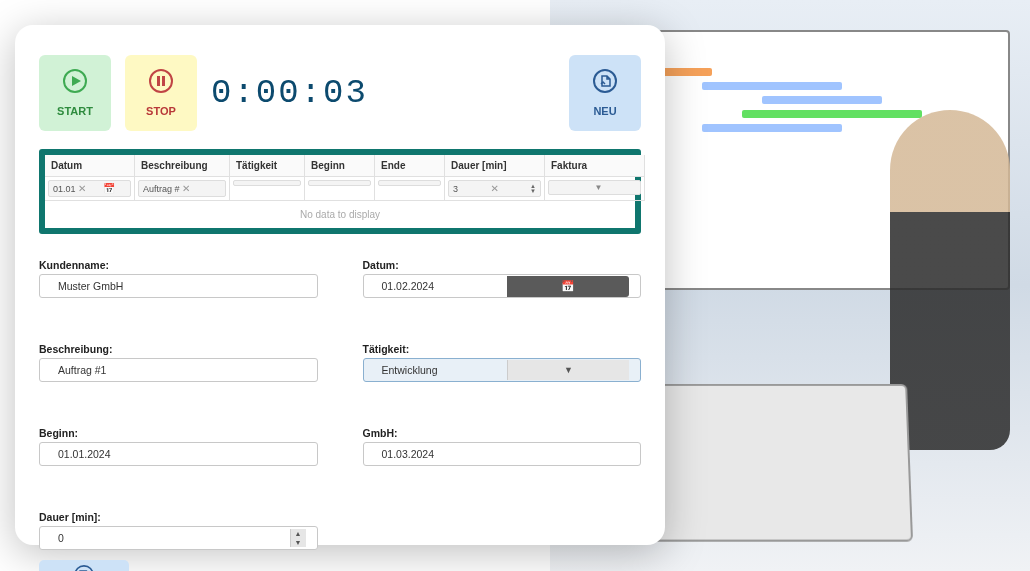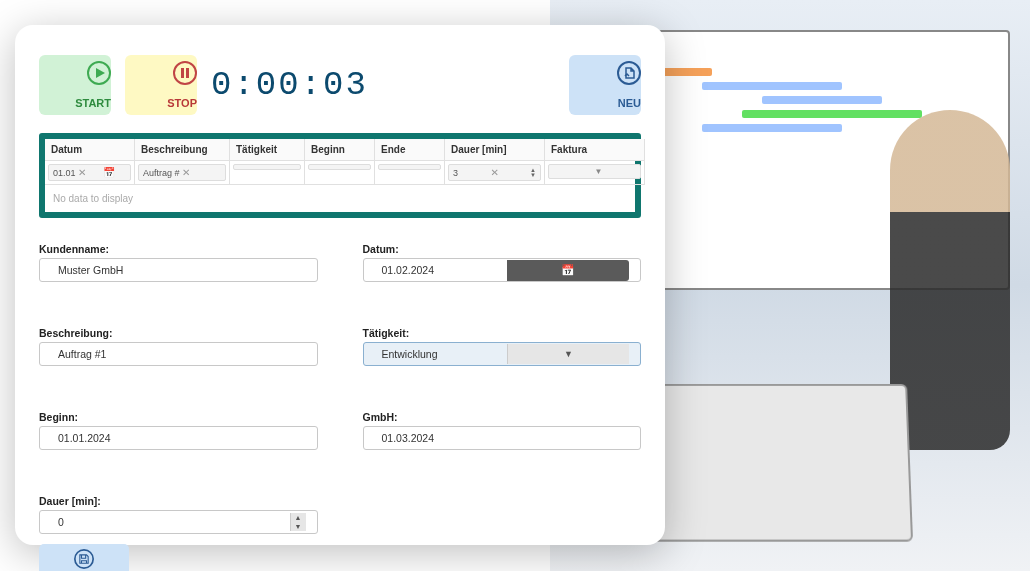--- a/index.html
+++ b/index.html
@@ -59,26 +59,26 @@
     padding: 30px 24px 20px;
   }
 
   .top-row {
     display: flex;
     align-items: center;
     gap: 14px;
     margin-bottom: 18px;
   }
   .btn-big {
-    width: 72px; height: 60px;
+    width: 72px; height: 76px;
     border-radius: 6px;
     border: none;
     display: flex;
     flex-direction: column;
-    align-items: flex-end;
+    align-items: center;
     justify-content: center;
     gap: 12px;
     font-size: 11px;
     font-weight: 600;
     cursor: pointer;
   }
   .btn-start { background: #d1f2d6; color: #2e8b3e; }
   .btn-stop  { background: #fef9c3; color: #b83838; }
   .btn-neu   { background: #cde2f7; color: #2b5b94; margin-left: auto; }
   .btn-big svg { width: 24px; height: 24px; }
@@ -124,20 +124,21 @@
     padding: 2px 4px;
     font-size: 9px;
     color: #555;
   }
   .filter-input span { flex: 1; white-space: nowrap; overflow: hidden; }
   .filter-clear { color: #999; cursor: pointer; font-size: 10px; padding: 0 2px; }
   .filter-cal { color: #666; font-size: 10px; }
   .stepper { display:flex; flex-direction:column; margin-left:2px; }
   .stepper span { font-size:6px; line-height:5px; color:#666; cursor:pointer; }
   .no-data {
+    text-align: center;
     color: #aaa;
     font-size: 10px;
     padding: 8px;
   }
 
   .form {
     display: grid;
     grid-template-columns: 1fr 1fr;
     column-gap: 24px;
     row-gap: 4px;

